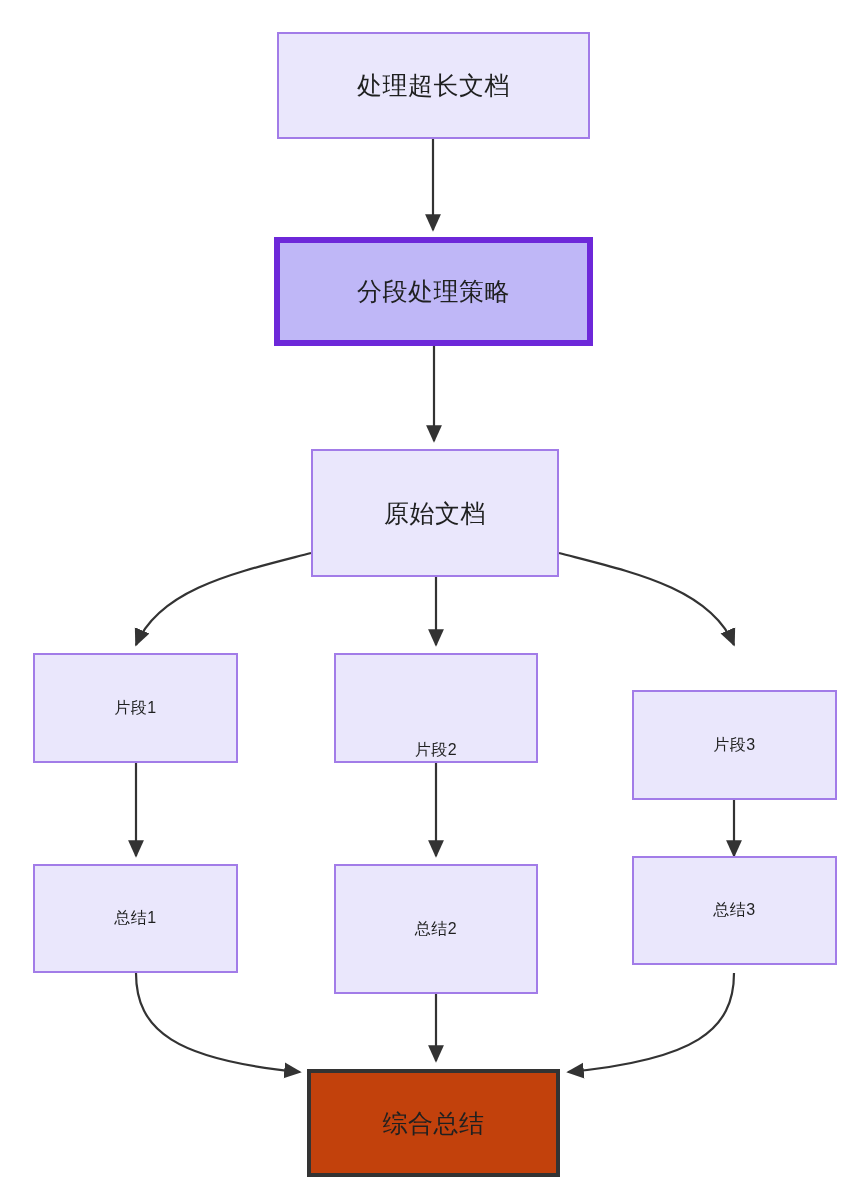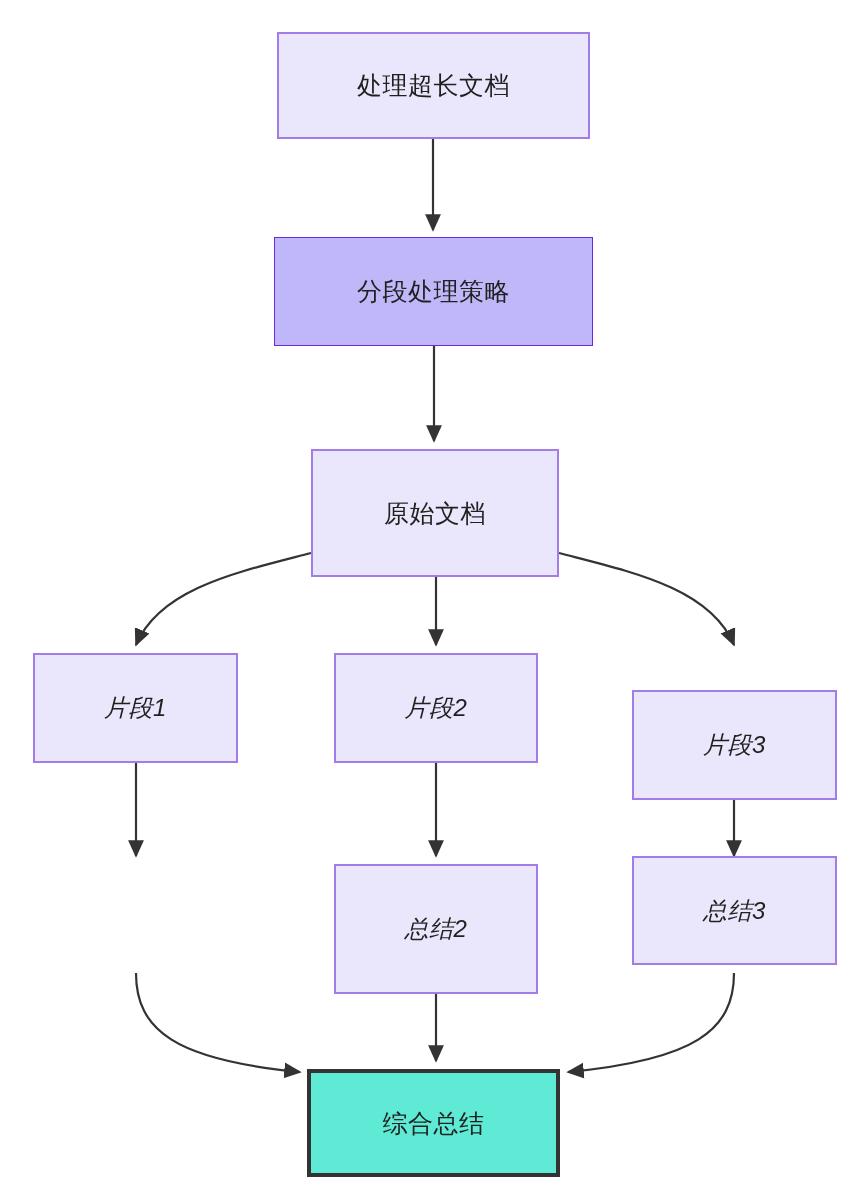--- a/index.html
+++ b/index.html
@@ -39,32 +39,31 @@
   }
   
   .node-default {
     background: #eae7fc;
     border: 2px solid #a27ce8;
     font-size: 25px;
   }
   
   .node-strategy {
     background: #bfb7f7;
-    border: 1px solid #6d28d9;
+    border: 6px solid #6d28d9;
     font-size: 25px;
   }
   
   .node-final {
-    background: #5eead4;
+    background: #c2410c;
     border: 4px solid #333333;
     font-size: 25px;
   }
   .node-small {
-    font-size: 24px;
-    font-style: italic;
+    font-size: 16px;
   }
 </style>
 </head>
 <body>
 
 <div id="canvas">
 
   <svg id="edges" viewBox="0 0 852 1196" xmlns="http://www.w3.org/2000/svg">
     <defs>
       <marker id="arrow" markerWidth="10" markerHeight="10" refX="7.2" refY="4" orient="auto" markerUnits="strokeWidth">
@@ -104,28 +103,31 @@
   </div>
 
   <div class="node node-default" style="left:311px; top:449px; width:248px; height:128px;">
     <span>原始文档</span>
   </div>
 
   <div class="node node-default node-small" style="left:33px; top:653px; width:205px; height:110px;">
     <span>片段1</span>
   </div>
 
-  <div class="node node-default node-small" style="left:334px; top:653px; width:204px; height:110px;">
+  <div class="node node-default node-small" style="left:334px; top:653px; width:204px; height:110px;align-items:flex-end;">
     <span>片段2</span>
   </div>
 
   <div class="node node-default node-small" style="left:632px; top:653px; width:205px; height:110px;margin-top:37px;">
     <span>片段3</span>
   </div>
 
+  <div class="node node-default node-small" style="left:33px; top:864px; width:205px; height:109px;">
+    <span>总结1</span>
+  </div>
 
   <div class="node node-default node-small" style="left:334px; top:864px; width:204px; height:130px;">
     <span>总结2</span>
   </div>
 
   <div class="node node-default node-small" style="left:632px; top:856px; width:205px; height:109px;align-items:center;">
     <span>总结3</span>
   </div>
 
   <div class="node node-final" style="left:307px; top:1069px; width:253px; height:108px;">

